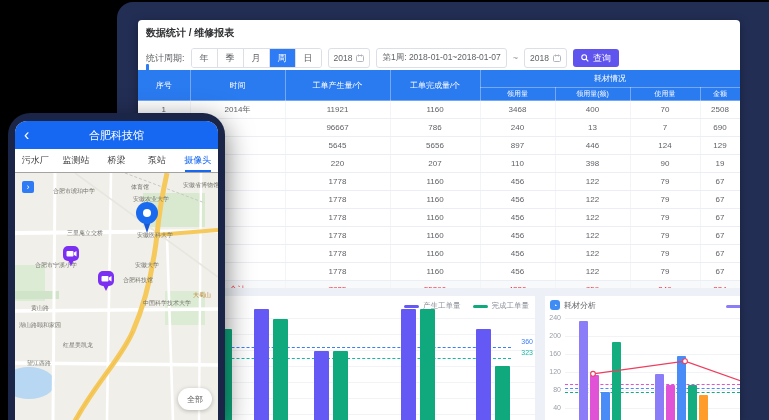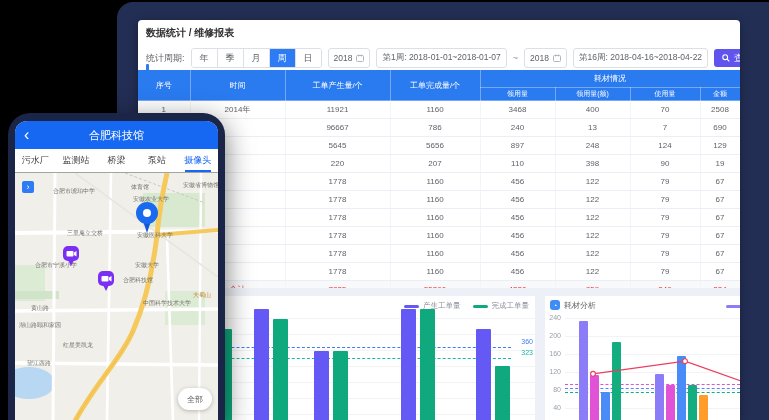--- a/index.html
+++ b/index.html
@@ -110,21 +110,20 @@
       <span class="box">第1周: 2018-01-01~2018-01-07</span>
       <span class="tilde">~</span>
       <span class="box">
         <span>2018</span>
         <svg class="cal" width="8" height="8" viewBox="0 0 8 8">
             <rect x="0.5" y="1.5" width="7" height="6" rx="1" fill="none" stroke="#b0b5bd"></rect>
             <line x1="2.5" y1="0.5" x2="2.5" y2="2.5" stroke="#b0b5bd"></line>
             <line x1="5.5" y1="0.5" x2="5.5" y2="2.5" stroke="#b0b5bd"></line>
           </svg>
       </span>
-      <span class="box">第16周: 2018-04-16~2018-04-22</span>
       <button class="btn query">
         <svg width="8" height="8" viewBox="0 0 8 8">
             <circle cx="3.2" cy="3.2" r="2.4" fill="none" stroke="#fff" stroke-width="1.1"></circle>
             <line x1="5" y1="5" x2="7.3" y2="7.3" stroke="#fff" stroke-width="1.1"></line>
           </svg>
         <span>查询</span>
       </button>
 
     </div>
 
@@ -172,21 +171,21 @@
             <td>13</td>
             <td>7</td>
             <td>690</td>
           </tr>
           <tr>
             <td></td>
             <td></td>
             <td>5645</td>
             <td>5656</td>
             <td>897</td>
-            <td>248</td>
+            <td>446</td>
             <td>124</td>
             <td>129</td>
           </tr>
           <tr>
             <td></td>
             <td></td>
             <td>220</td>
             <td>207</td>
             <td>110</td>
             <td>398</td>

